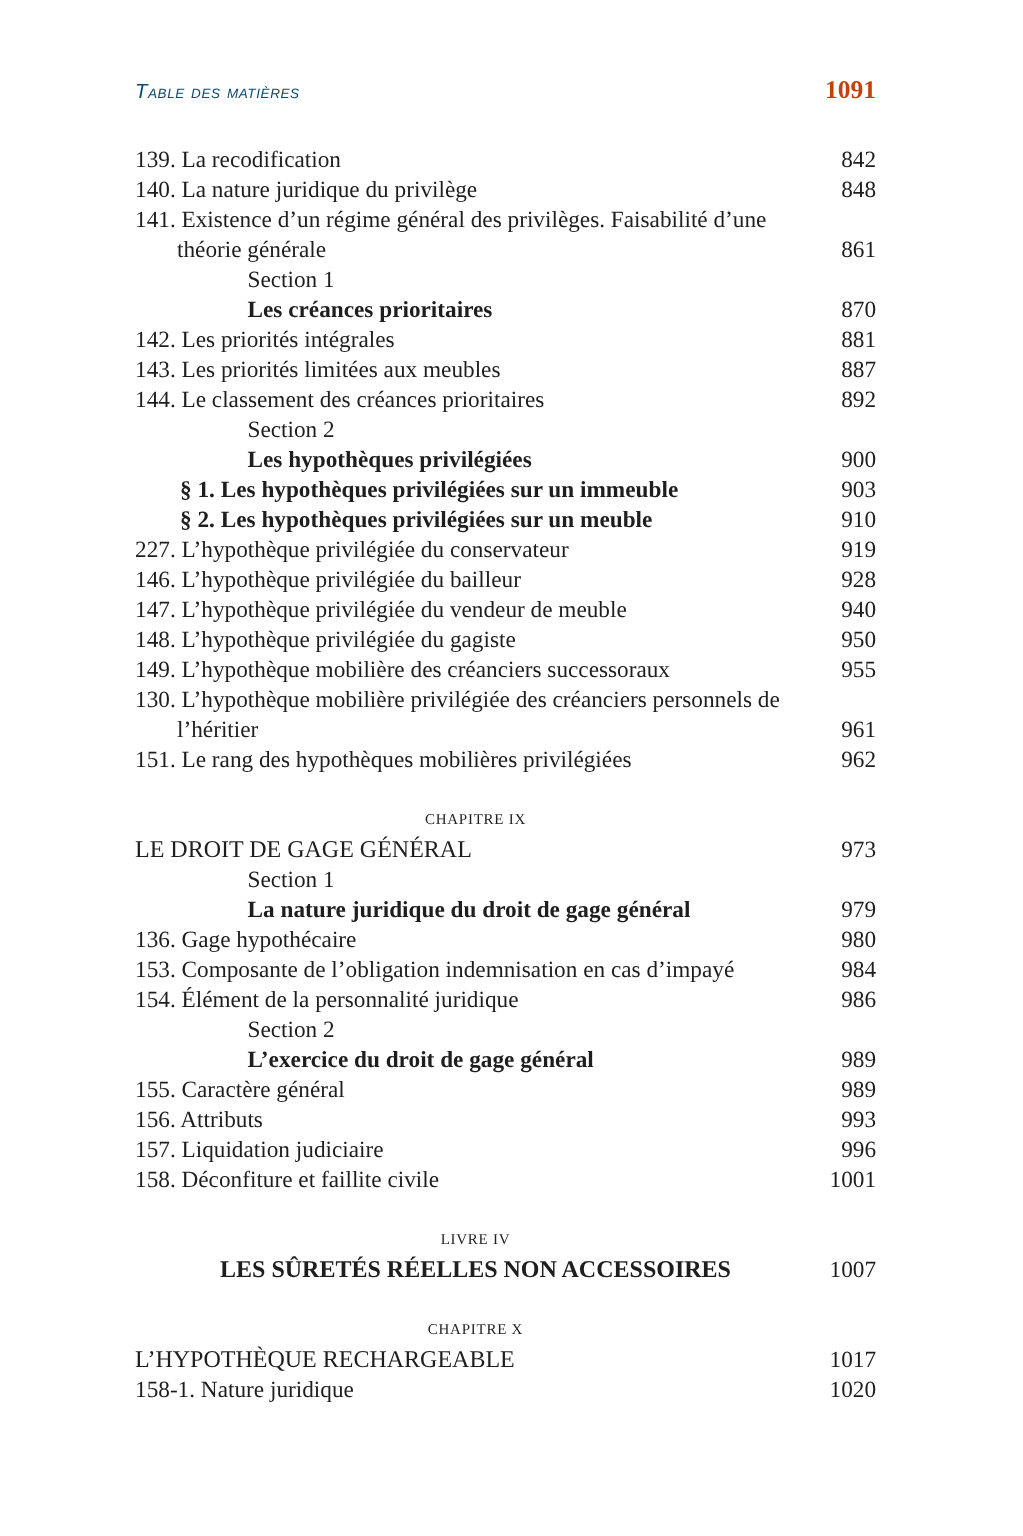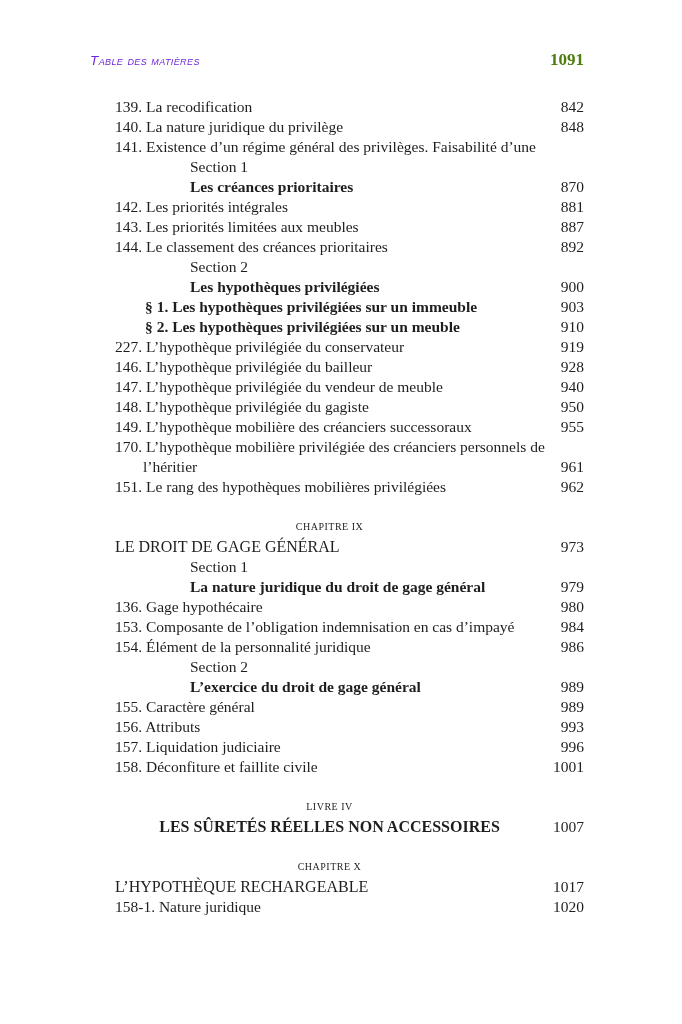--- a/index.html
+++ b/index.html
@@ -13,30 +13,30 @@
   .page { position: absolute; inset: 0; background: #ffffff; }
 
   
   .running-header {
     position: absolute; left: 90px; top: 50px; width: 494px;
     display: flex; justify-content: space-between; align-items: baseline;
   }
   .rh-title {
     font-family: "Liberation Sans", sans-serif;
     font-style: italic; font-variant: small-caps;
-    font-size: 13.5px; letter-spacing: 0.4px; color: #6d28d9;
+    font-size: 13.5px; letter-spacing: 0.4px; color: #0c4a6e;
   }
   .rh-folio {
     font-family: "Liberation Serif", serif;
-    font-weight: bold; font-size: 17px; color: #4d7c0f;
+    font-weight: bold; font-size: 17px; color: #c2410c;
   }
 
   
   .toc { position: absolute; left: 90px; top: 97px; width: 494px; }
-  .row { display: flex; height: 20px; line-height: 20px; font-size: 15.5px; margin-left: 25px; }
+  .row { display: flex; height: 20px; line-height: 20px; font-size: 15.5px; }
   .row .t { flex: 1; white-space: nowrap; }
   .row .p { width: 40px; flex-shrink: 0; text-align: right; }
 
   .item-cont .t      { padding-left: 28px; }
   .section-label .t  { padding-left: 75px; }
   .section-title .t  { padding-left: 75px; font-weight: bold; }
   .para .t           { padding-left: 30px; font-weight: bold; }
 
   .chapter-num .t    { text-align: center; font-size: 10px; letter-spacing: 0.5px; }
   .chapter-title .t  { font-size: 16px; }
@@ -60,20 +60,24 @@
         <span class="p">842</span>
       </div>
       <div class="row item">
         <span class="t">140. La nature juridique du privilège</span>
         <span class="p">848</span>
       </div>
       <div class="row item">
         <span class="t">141. Existence d’un régime général des privilèges. Faisabilité d’une</span>
         <span class="p"></span>
       </div>
+      <div class="row item-cont">
+        <span class="t">théorie générale</span>
+        <span class="p">861</span>
+      </div>
       <div class="row section-label">
         <span class="t">Section 1</span>
         <span class="p"></span>
       </div>
       <div class="row section-title">
         <span class="t">Les créances prioritaires</span>
         <span class="p">870</span>
       </div>
       <div class="row item">
         <span class="t">142. Les priorités intégrales</span>
@@ -117,21 +121,21 @@
       </div>
       <div class="row item">
         <span class="t">148. L’hypothèque privilégiée du gagiste</span>
         <span class="p">950</span>
       </div>
       <div class="row item">
         <span class="t">149. L’hypothèque mobilière des créanciers successoraux</span>
         <span class="p">955</span>
       </div>
       <div class="row item">
-        <span class="t">170. L’hypothèque mobilière privilégiée des créanciers personnels de</span>
+        <span class="t">130. L’hypothèque mobilière privilégiée des créanciers personnels de</span>
         <span class="p"></span>
       </div>
       <div class="row item-cont">
         <span class="t">l’héritier</span>
         <span class="p">961</span>
       </div>
       <div class="row item">
         <span class="t">151. Le rang des hypothèques mobilières privilégiées</span>
         <span class="p">962</span>
       </div>

